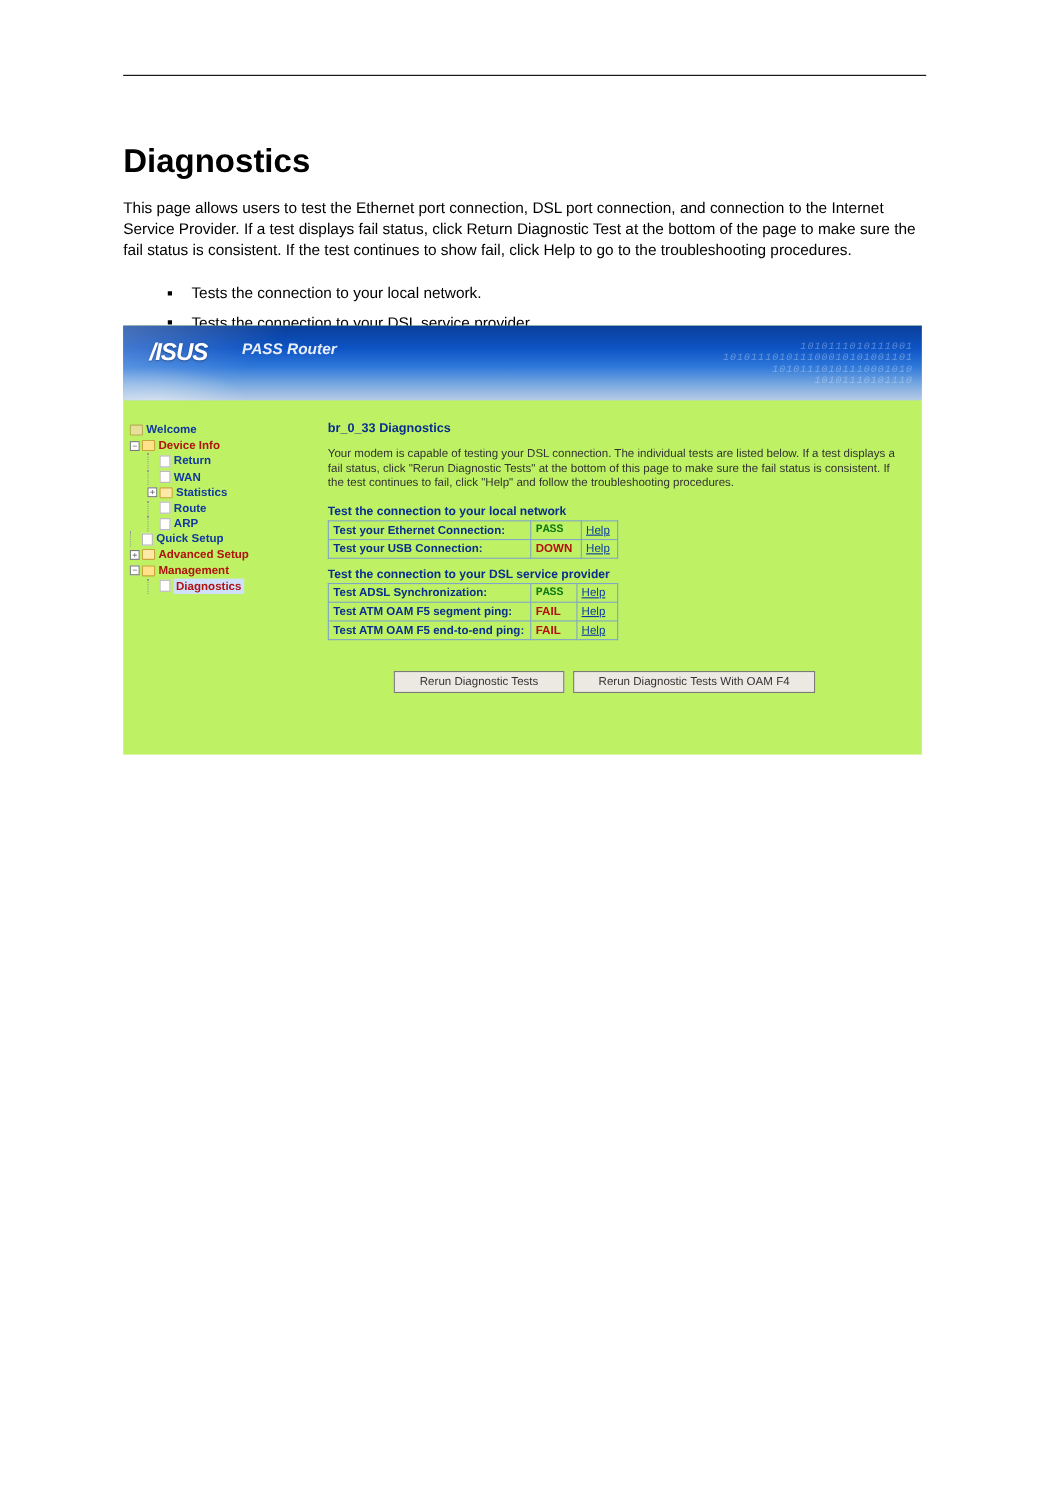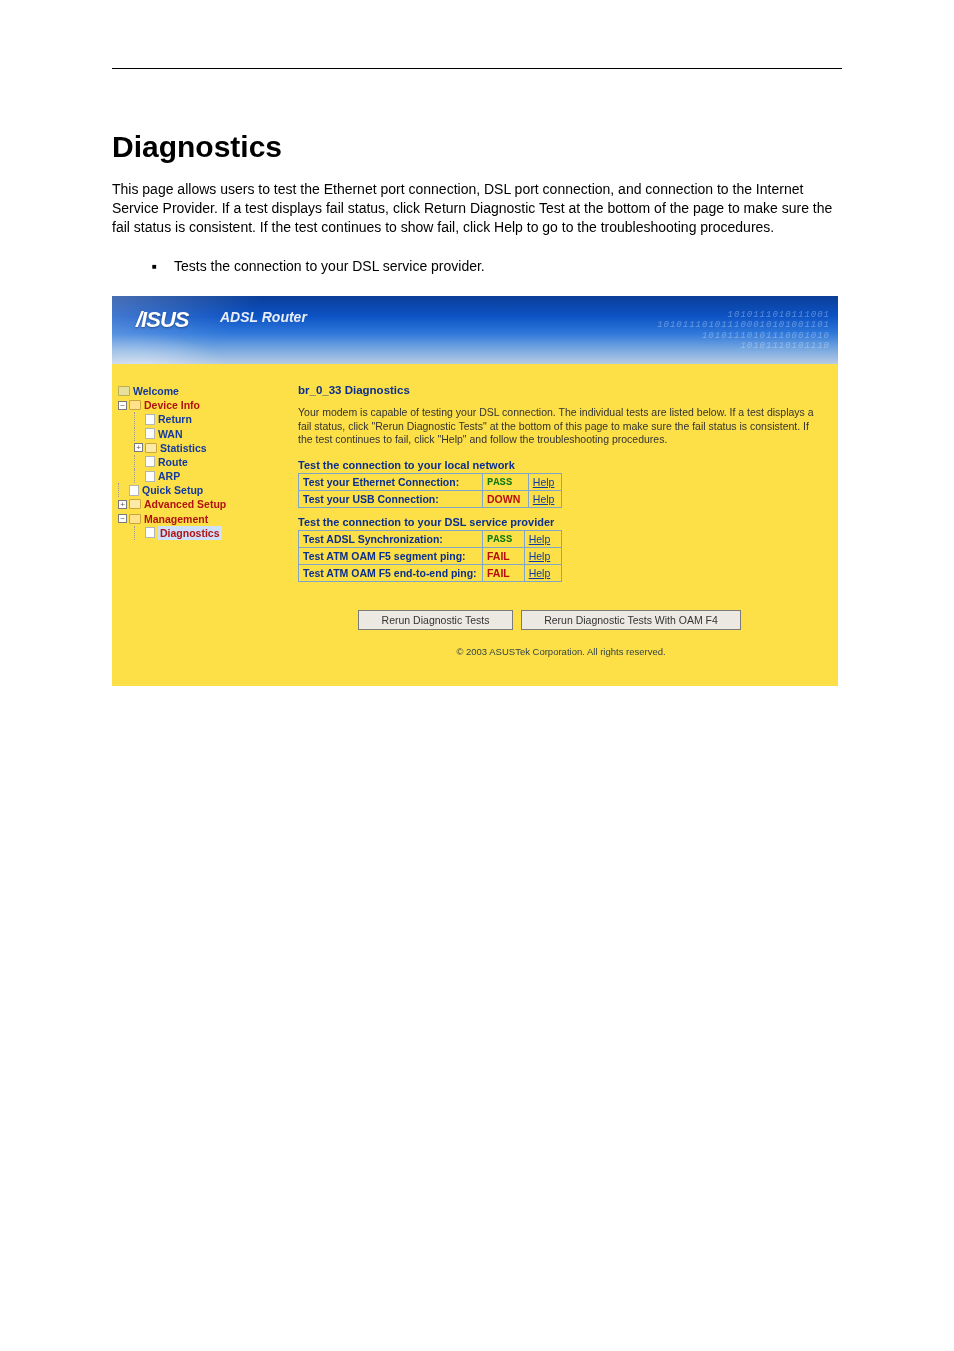--- a/index.html
+++ b/index.html
@@ -47,21 +47,21 @@
     display: inline-block;
     width: 22px;
     vertical-align: middle;
   }
   .panel {
     position: absolute;
     top: 296px;
     left: 112px;
     width: 726px;
     height: 390px;
-    background: #fde047;
+    background: #bef264;
   }
   .panel-banner {
     width: 100%;
     height: 68px;
     background: linear-gradient(180deg, #0a3e99 0%, #0d53c4 30%, #2f78da 55%, #76a7e0 78%, #b7cbe5 100%);
     position: relative;
     overflow: hidden;
   }
   .banner-swoosh {
     position: absolute;
@@ -218,29 +218,30 @@
 </head>
 <body>
 
 <div class="top-rule"></div>
 
 <div class="section-title">Diagnostics</div>
 
 <div class="intro">
   <div>This page allows users to test the Ethernet port connection, DSL port connection, and connection to the Internet Service Provider. If a test displays fail status, click Return Diagnostic Test at the bottom of the page to make sure the fail status is consistent. If the test continues to show fail, click Help to go to the troubleshooting procedures.</div>
   <ul class="bullets">
+    <li>Tests the connection to your local network.</li>
     <li>Tests the connection to your DSL service provider.</li>
   </ul>
 </div>
 
 <div class="panel">
   <div class="panel-banner">
     <div class="banner-swoosh"></div>
     <span class="banner-logo">/ISUS</span>
-    <span class="banner-sub">ADSL Router</span>
+    <span class="banner-sub">PASS Router</span>
     <div class="banner-bin">
       <div>1010111010111001</div>
       <div>101011101011100010101001101</div>
       <div>10101110101110001010</div>
       <div>10101110101110</div>
     </div>
   </div>
 
   <div class="panel-body">
     <div class="nav">
@@ -343,16 +344,15 @@
           <td><a class="help">Help</a></td>
         </tr>
       </tbody>
         </table>
 
       <div class="btnrow">
         <div class="btn btn1">Rerun Diagnostic Tests</div>
         <div class="btn btn2">Rerun Diagnostic Tests With OAM F4</div>
       </div>
 
-      <div class="copyright">© 2003 ASUSTek Corporation. All rights reserved.</div>
     </div>
   </div>
 </div>
 
 </body></html>

